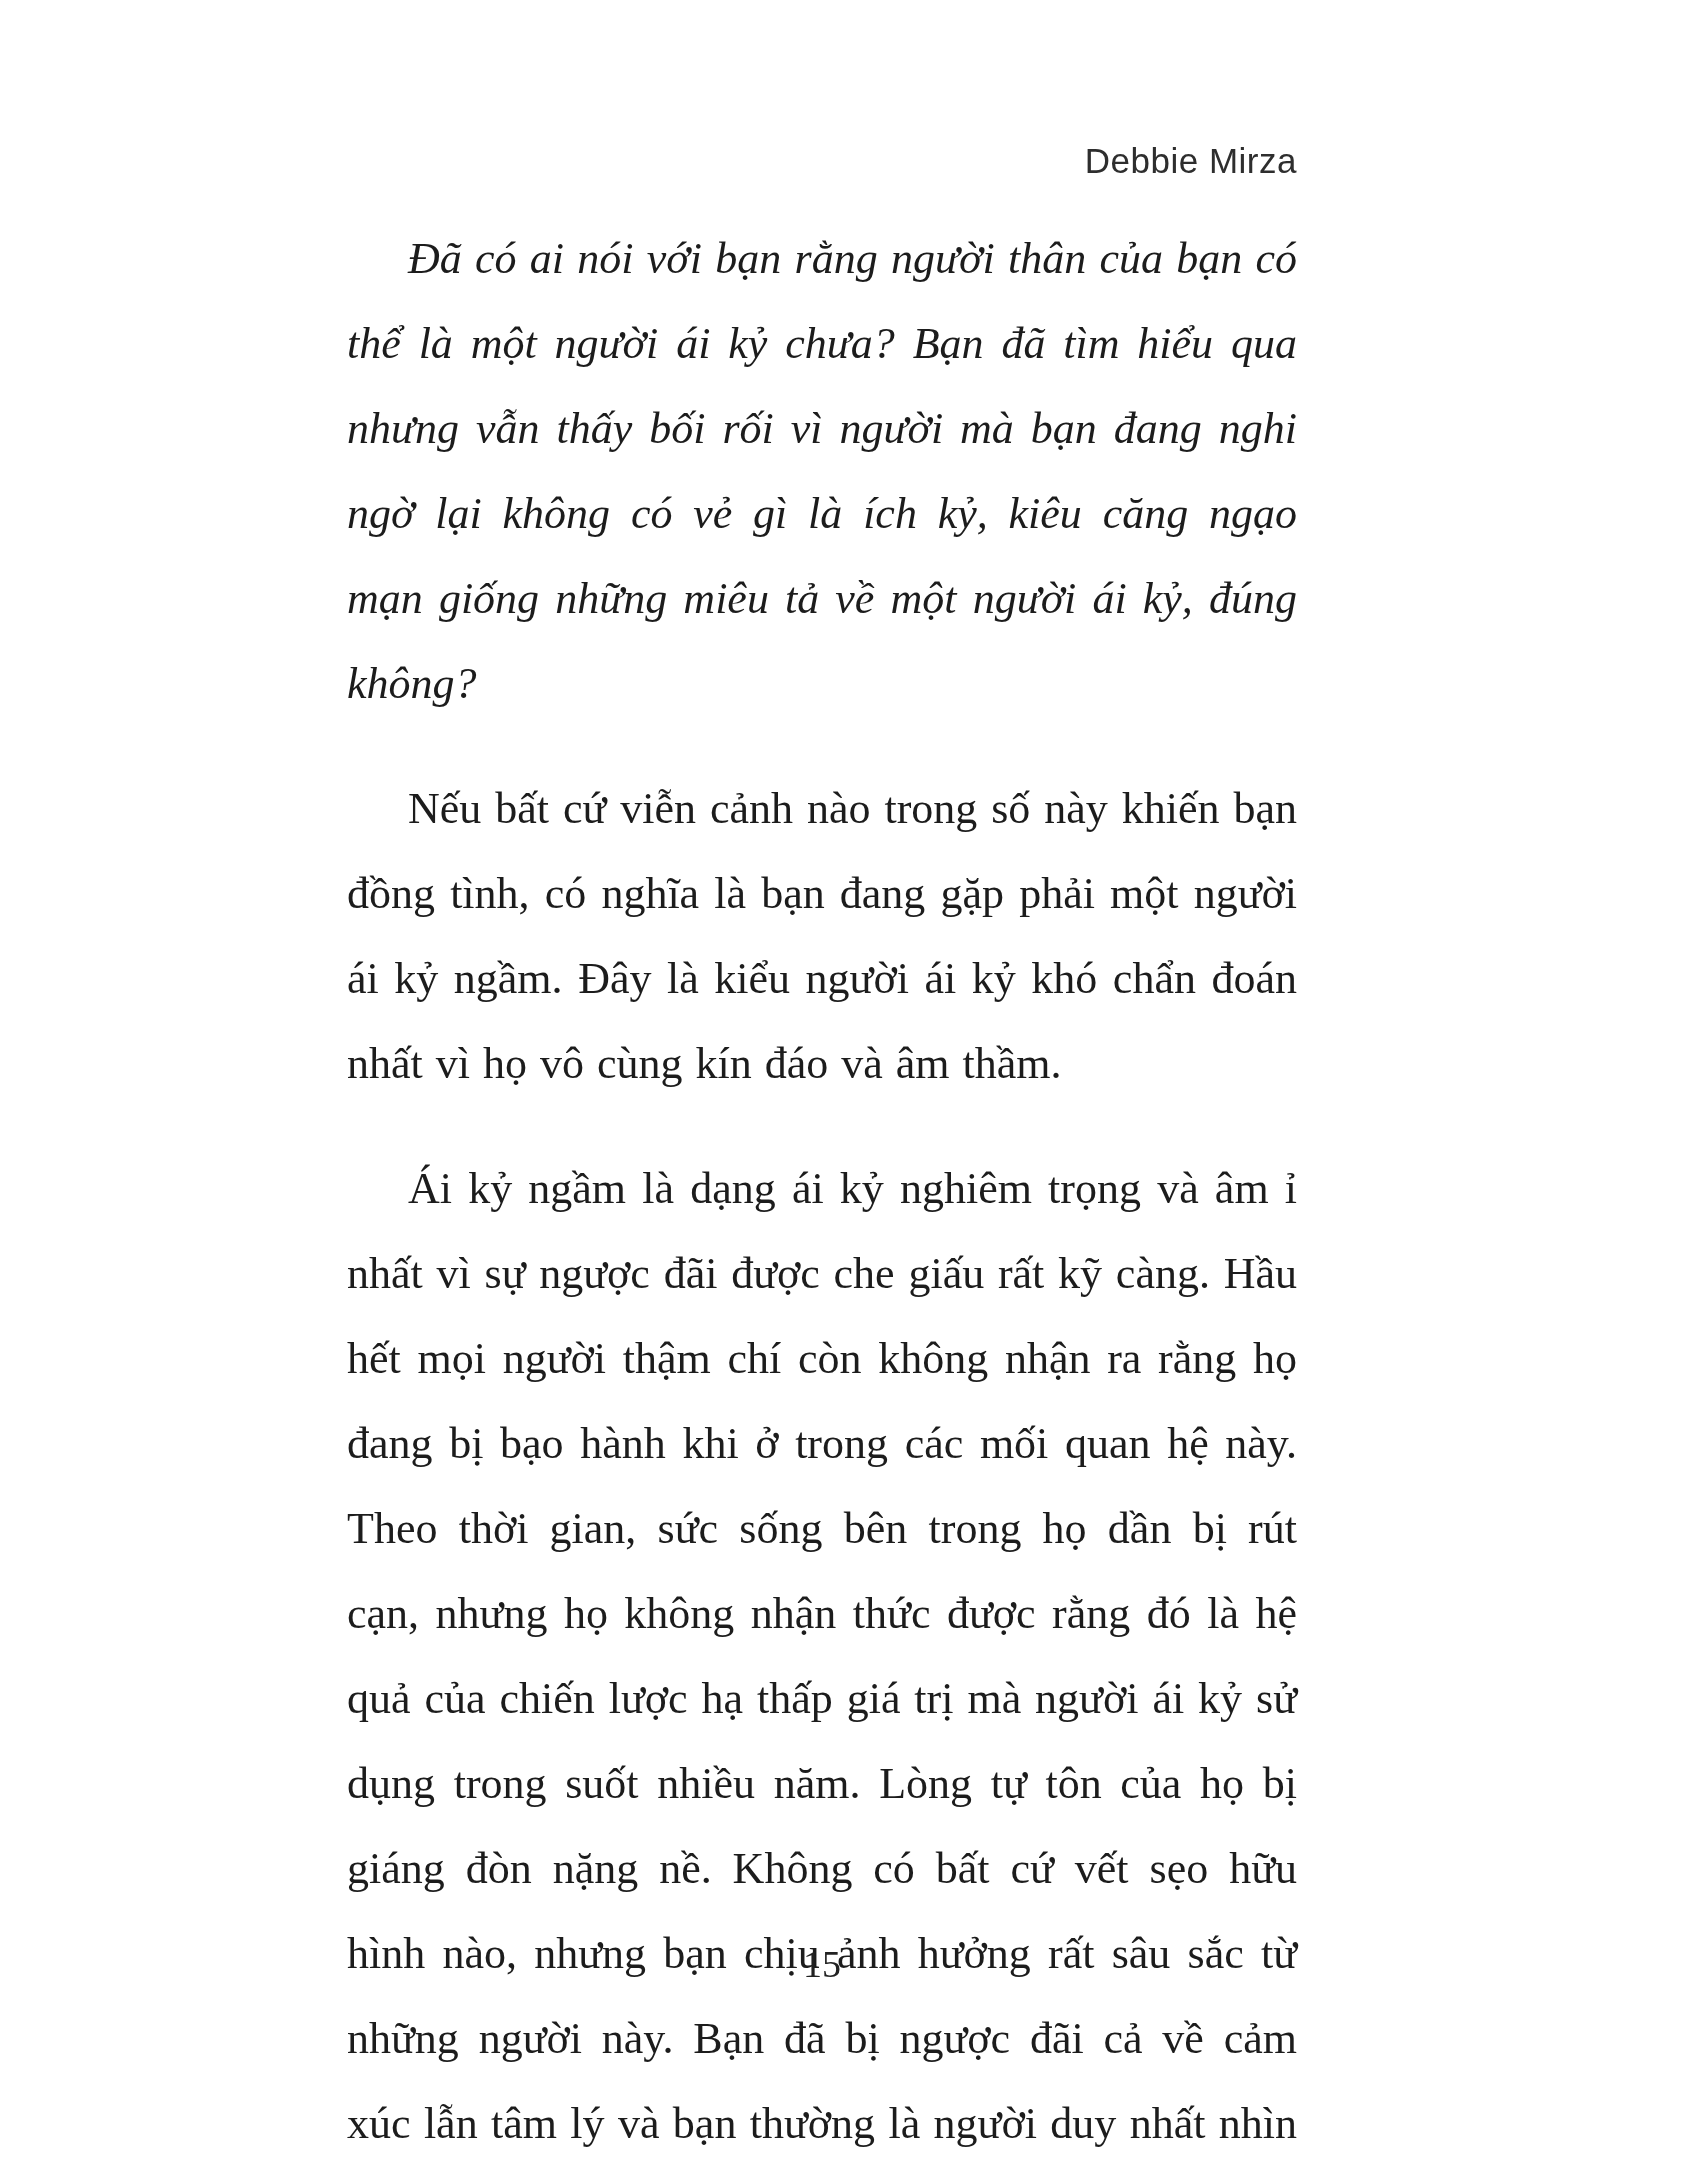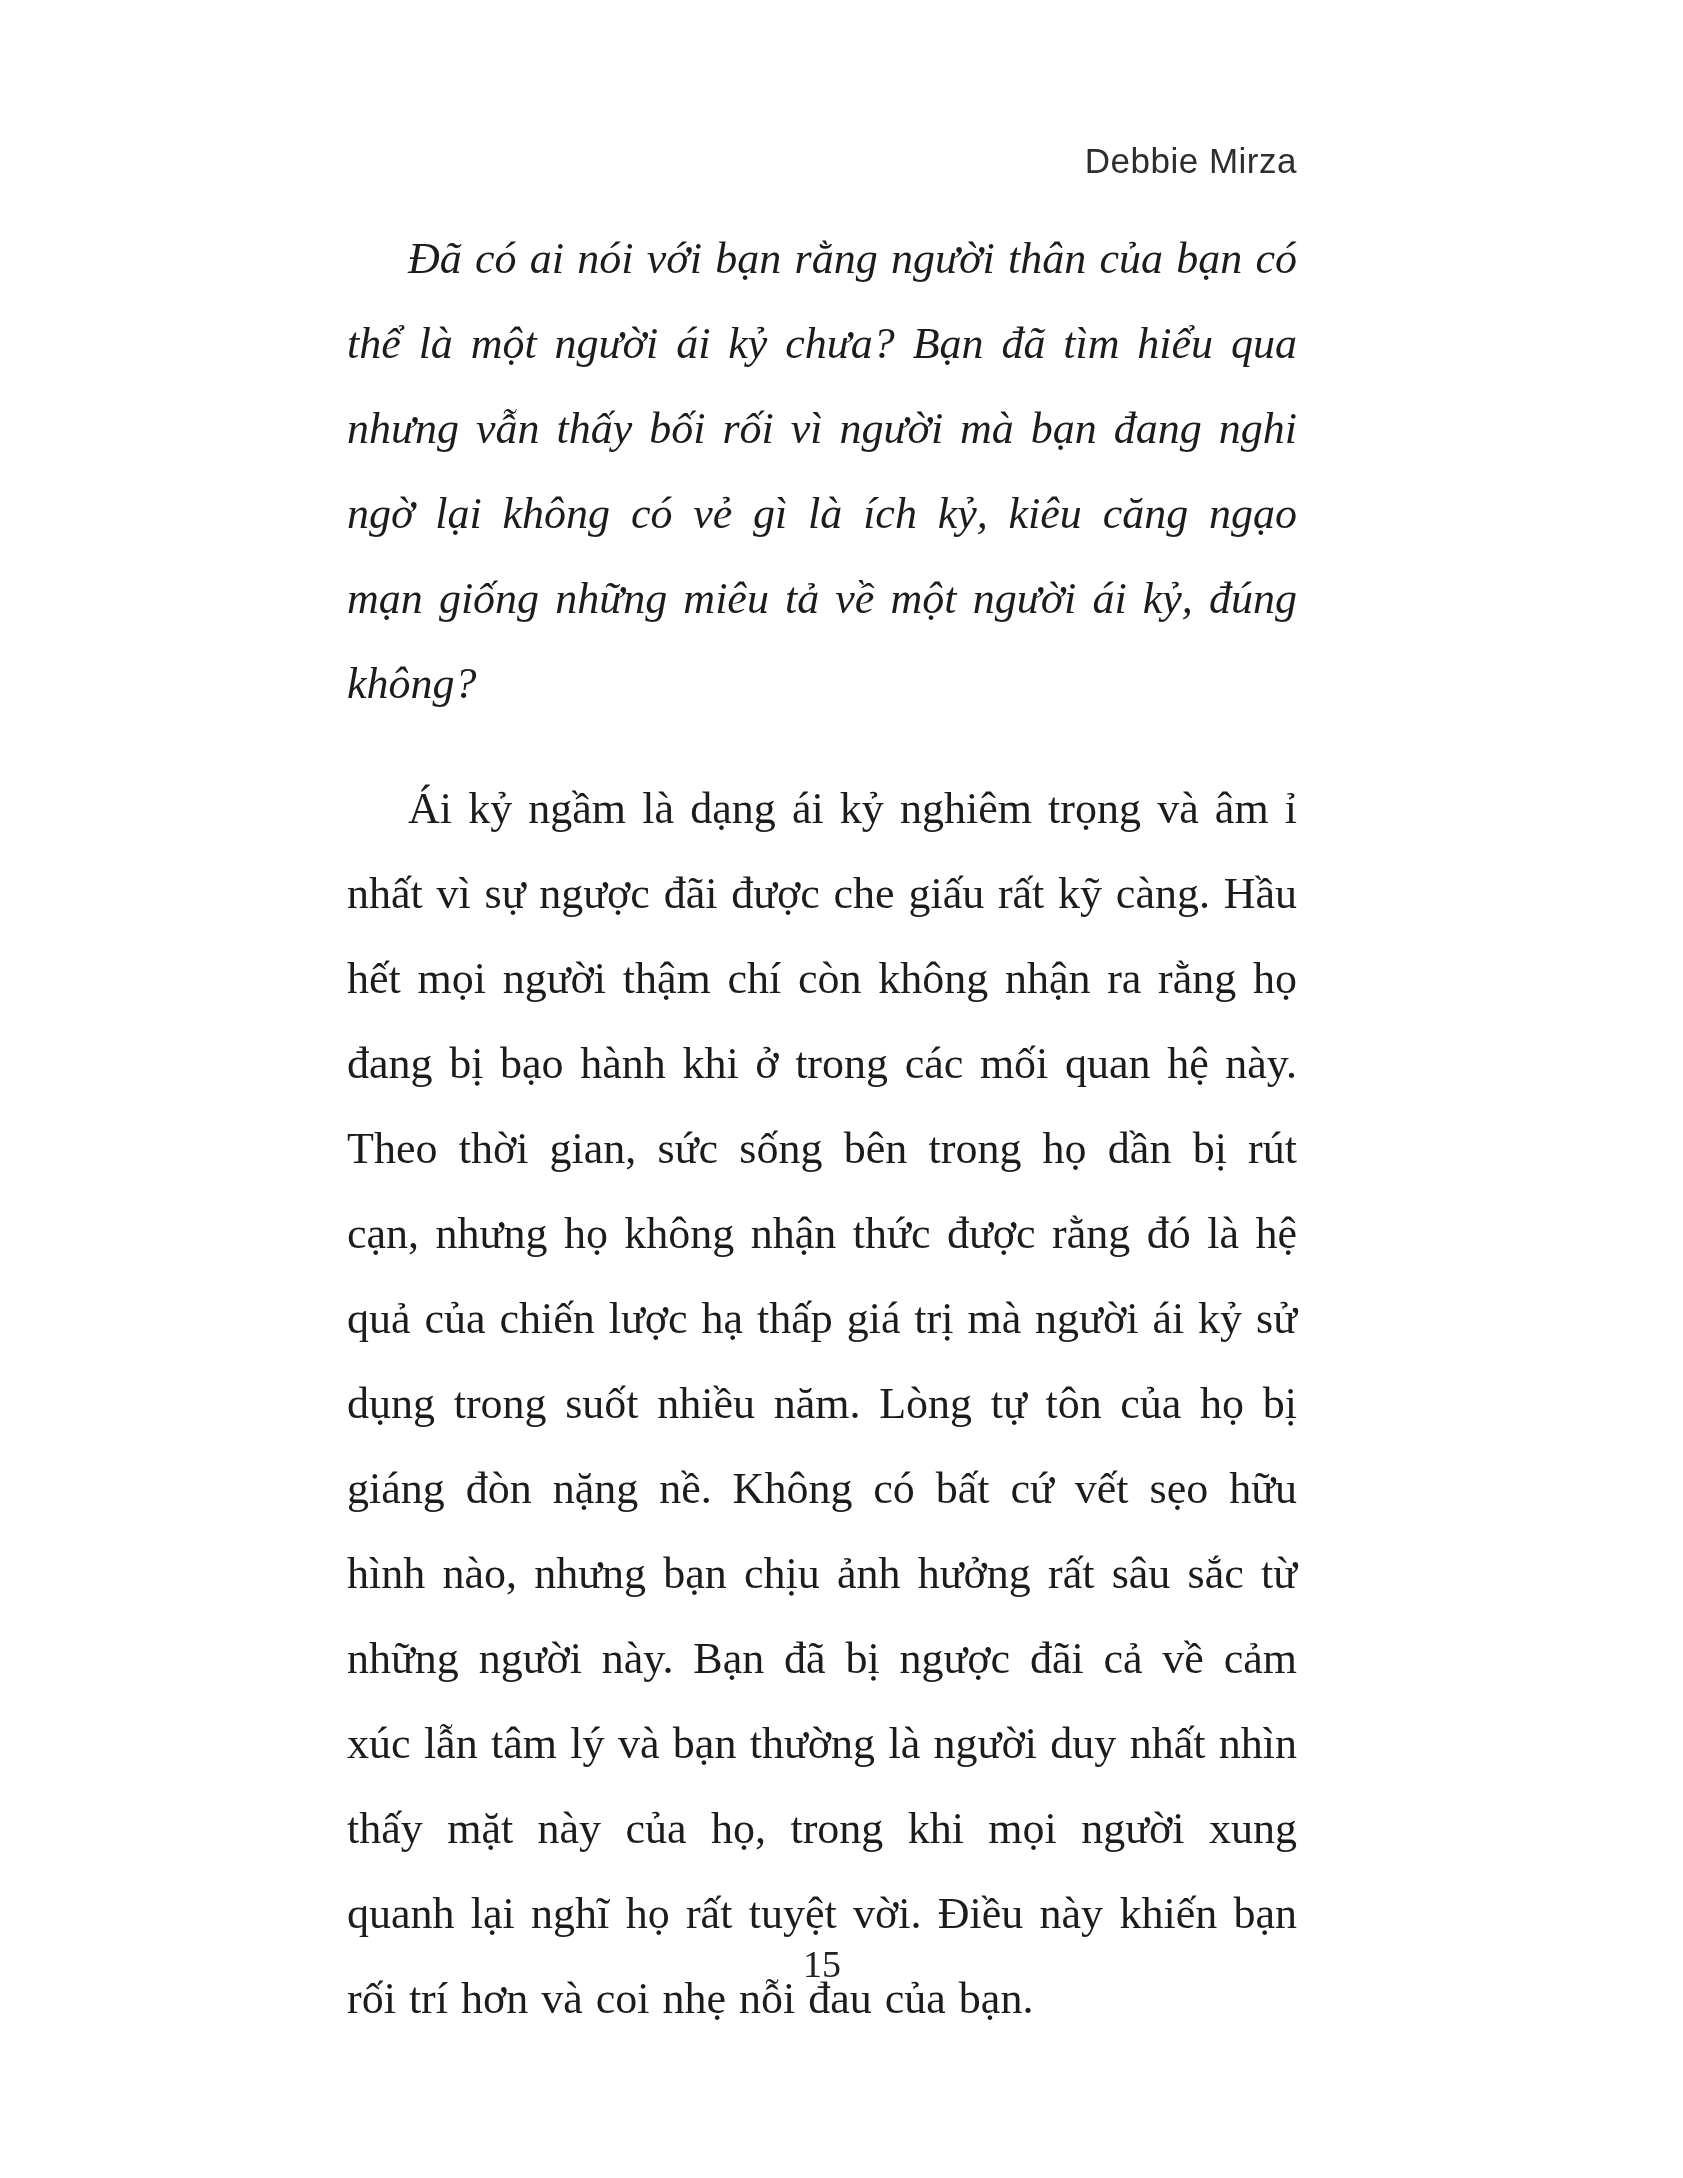--- a/index.html
+++ b/index.html
@@ -60,19 +60,20 @@
 <body>
 
 <div class="page">
 
   <div class="running-head">
     <span>Debbie Mirza</span>
   </div>
 
   <div class="body-text">
     <p class="para italic">Đã có ai nói với bạn rằng người thân của bạn có thể là một người ái kỷ chưa? Bạn đã tìm hiểu qua nhưng vẫn thấy bối rối vì người mà bạn đang nghi ngờ lại không có vẻ gì là ích kỷ, kiêu căng ngạo mạn giống những miêu tả về một người ái kỷ, đúng không?</p>
+    <p class="para">Nếu bất cứ viễn cảnh nào trong số này khiến bạn đồng tình, có nghĩa là bạn đang gặp phải một người ái kỷ ngầm. Đây là kiểu người ái kỷ khó chẩn đoán nhất vì họ vô cùng kín đáo và âm thầm.</p>
     <p class="para">Ái kỷ ngầm là dạng ái kỷ nghiêm trọng và âm ỉ nhất vì sự ngược đãi được che giấu rất kỹ càng. Hầu hết mọi người thậm chí còn không nhận ra rằng họ đang bị bạo hành khi ở trong các mối quan hệ này. Theo thời gian, sức sống bên trong họ dần bị rút cạn, nhưng họ không nhận thức được rằng đó là hệ quả của chiến lược hạ thấp giá trị mà người ái kỷ sử dụng trong suốt nhiều năm. Lòng tự tôn của họ bị giáng đòn nặng nề. Không có bất cứ vết sẹo hữu hình nào, nhưng bạn chịu ảnh hưởng rất sâu sắc từ những người này. Bạn đã bị ngược đãi cả về cảm xúc lẫn tâm lý và bạn thường là người duy nhất nhìn thấy mặt này của họ, trong khi mọi người xung quanh lại nghĩ họ rất tuyệt vời. Điều này khiến bạn rối trí hơn và coi nhẹ nỗi đau của bạn.</p>
   </div>
 
   <div class="folio">15</div>
 
 </div>
 
 
 </body></html>

